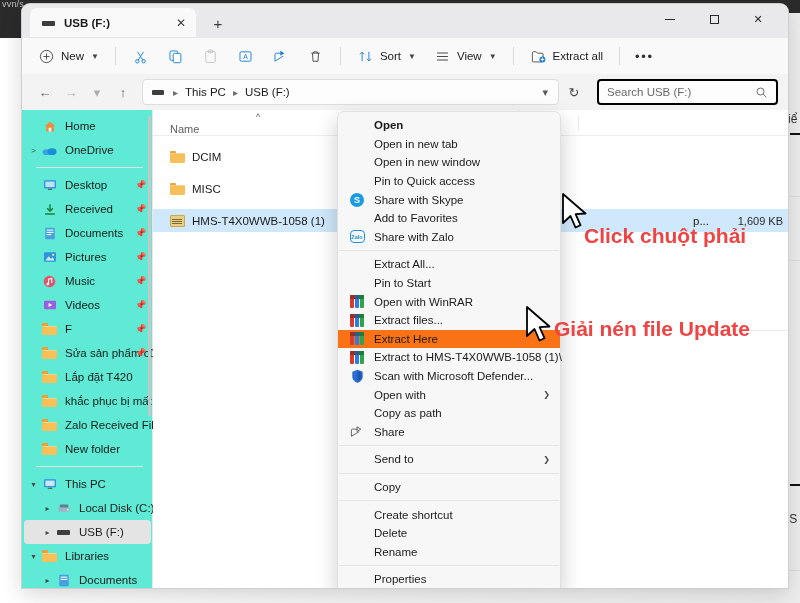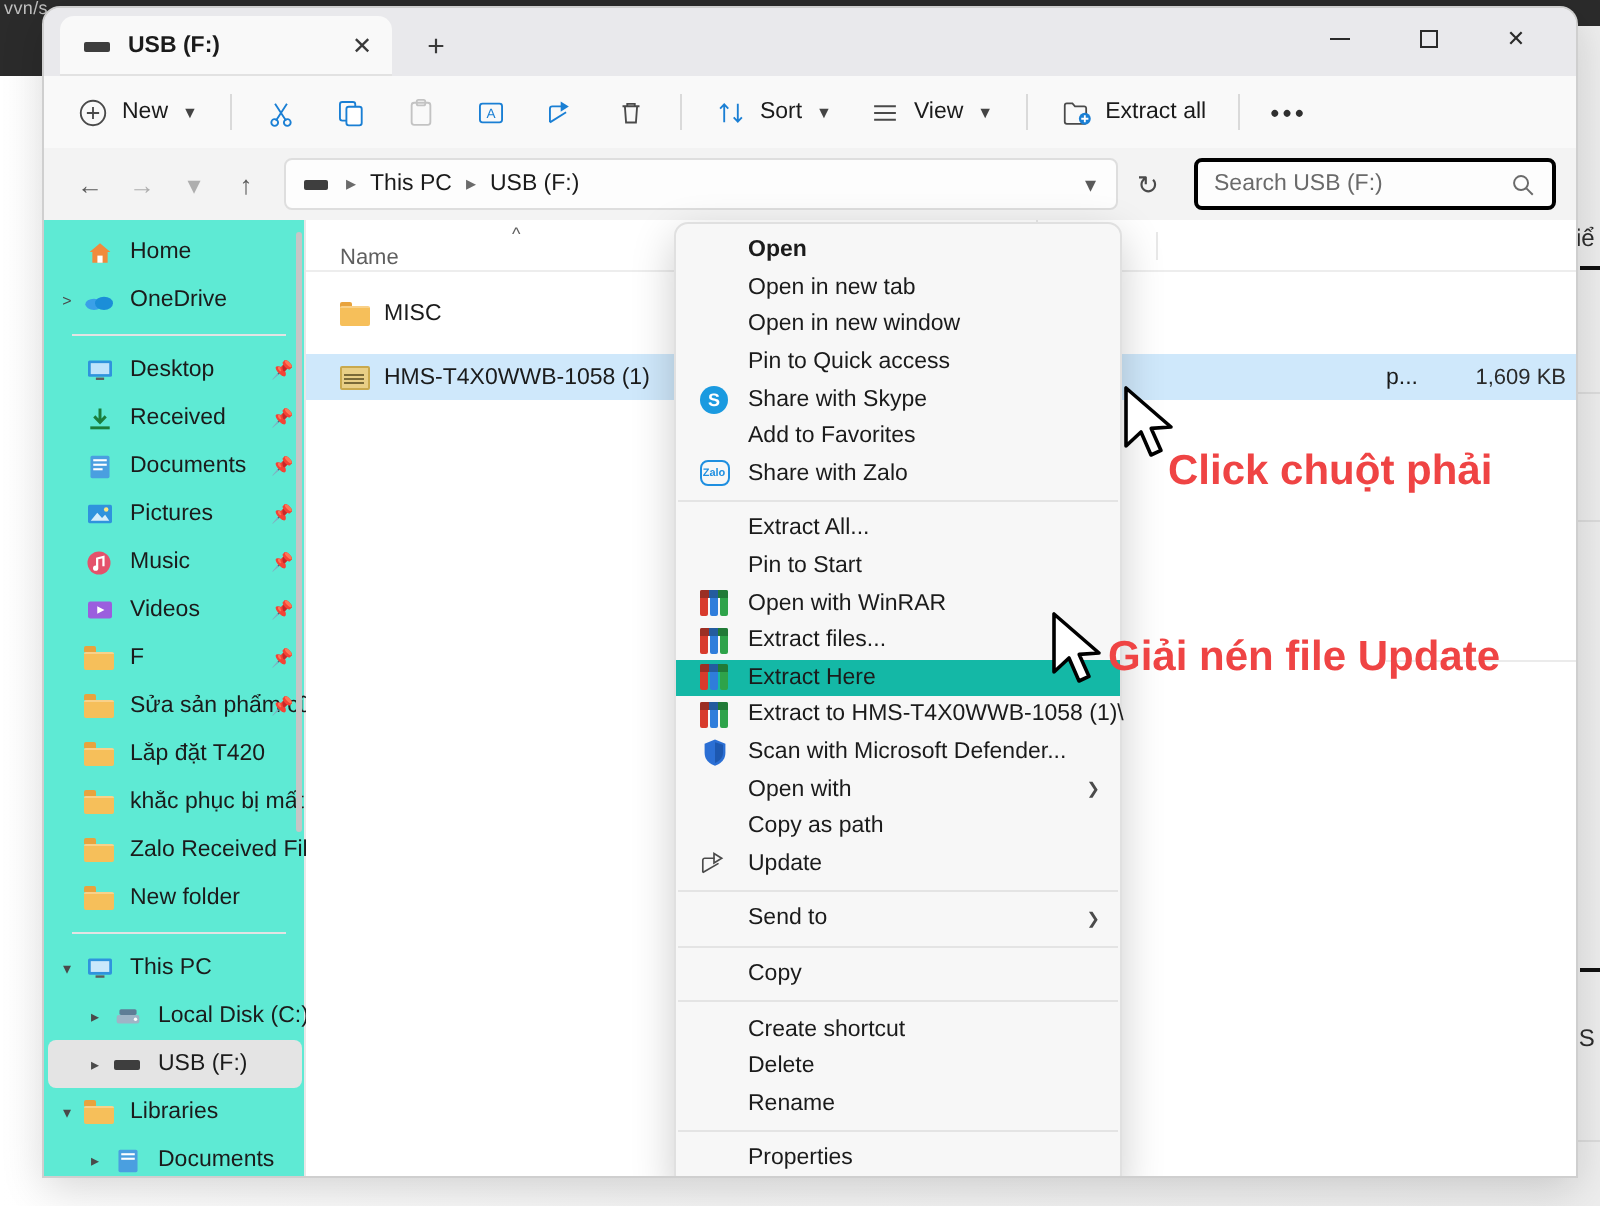--- a/index.html
+++ b/index.html
@@ -277,21 +277,21 @@
     z-index: 40;
   }
   .mi {
     position: relative; height: 18.6px;
     display: flex; align-items: center;
     padding-left: 36px; padding-right: 10px;
     font-size: 11.5px; color: #1b1b1b;
     white-space: nowrap;
   }
   .mi.bold { font-weight: 700; }
-  .mi.hl { background: #14b8a6; }
+  .mi.hl { background: #f97316; }
   .mi .mic {
     position: absolute; left: 11px; top: 50%;
     transform: translateY(-50%);
     width: 16px; height: 16px;
     display: flex; align-items: center; justify-content: center;
   }
   .mi .arr { margin-left: auto; font-size: 8px; color: #4b4b4b; }
   .mdiv { height: 1px; background: #e4e4e4; margin: 4px 1px; }
 
   .rar { width: 14px; height: 13px; position: relative; }
@@ -702,20 +702,29 @@
         <div class="col" id="col-name">
           <span>Name</span>
           <span id="col-sortarrow">^</span>
         </div>
         <div class="col" id="col-size">
           <span>Size</span>
         </div>
         <div id="col-sep2"></div>
       </div>
 
+      <div class="row" style="margin-top:9px;">
+        <span class="nm">
+          <span class="folder">
+              <span class="tabp"></span>
+              <span class="bodyp"></span>
+            </span>
+          <span>DCIM</span>
+        </span>
+      </div>
 
       <div class="row" style="margin-top:9px;">
         <span class="nm">
           <span class="folder">
               <span class="tabp"></span>
               <span class="bodyp"></span>
             </span>
           <span>MISC</span>
         </span>
       </div>
@@ -835,21 +844,21 @@
       <span>Copy as path</span>
     </div>
     <div class="mi">
       <span class="mic">
         <svg width="14" height="13" viewBox="0 0 16 14">
             <path d="M1.6 12.4V5.4a1.1 1.1 0 0 1 1.1-1.1h5.6" fill="none" stroke="#4a4a4a" stroke-width=".95"></path>
             <path d="M8 1.6 12.4 4.3 8 7z" fill="none" stroke="#4a4a4a" stroke-width=".95"></path>
             <path d="M1.6 12.4 10.6 7.2" stroke="#4a4a4a" stroke-width=".95" fill="none"></path>
           </svg>
       </span>
-      <span>Update</span>
+      <span>Share</span>
     </div>
 
     <div class="mdiv"></div>
 
     <div class="mi">
       <span>Send to</span>
       <span class="arr">❯</span>
     </div>
 
     <div class="mdiv"></div>

